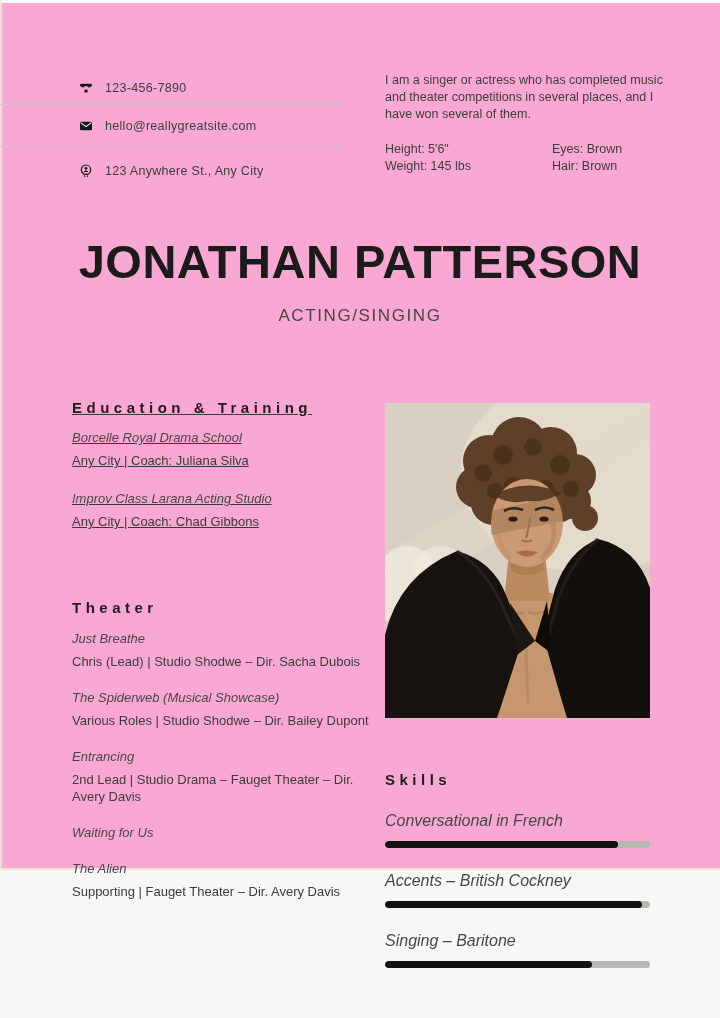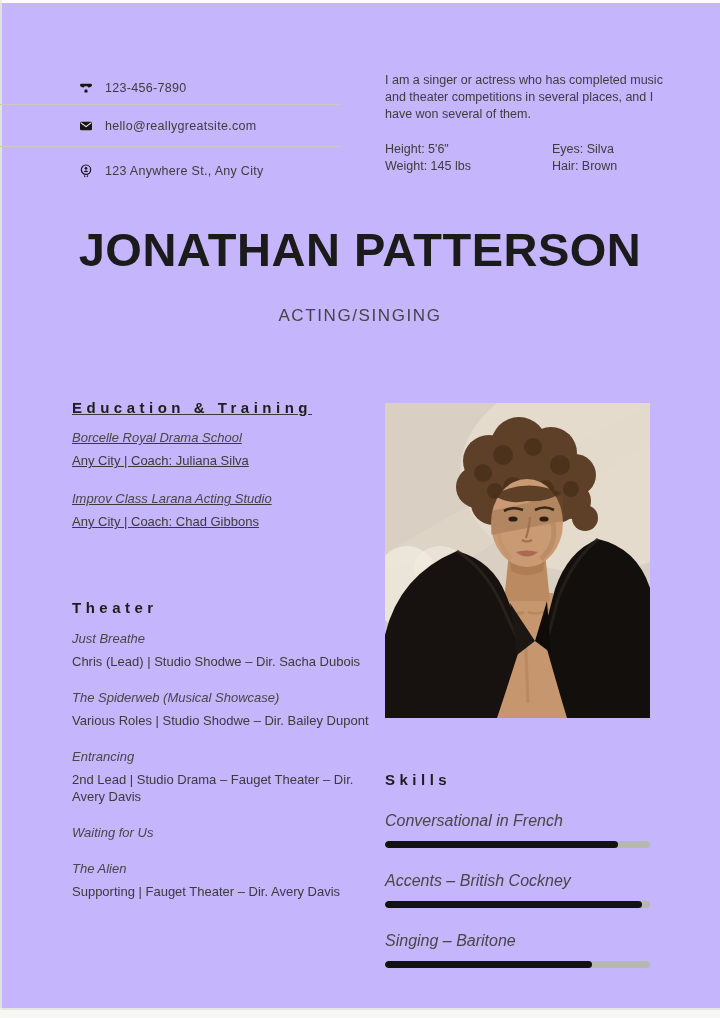--- a/index.html
+++ b/index.html
@@ -6,22 +6,22 @@
   html, body { width: 720px; height: 1018px; }
   body {
     font-family: "Liberation Sans", "DejaVu Sans", sans-serif;
     background: #f7f7f5;
     color: #3a3a3a;
     position: relative;
     overflow: hidden;
   }
   .page {
     position: relative;
-    width: 720px; height: 1010px;
-    background: #c4b5fd;
+    width: 720px; height: 870px;
+    background: #f9a8d4;
   }
   
   .edge-left   { position:absolute; left:0; top:0; bottom:0; width:2px; background:#e9efce; opacity:.8; }
   .edge-bottom { position:absolute; left:0; right:0; bottom:0; height:2px; background:#eef2d8; opacity:.8; }
   .edge-top    { position:absolute; left:0; right:0; top:0; height:3px; background:#fcfcfb; }
 
   
   .contact-row {
     position: absolute; left: 0; width: 345px; height: 20px;
     display: flex; align-items: center;
@@ -45,21 +45,21 @@
   }
   .bio { font-size: 12.5px; line-height: 17px; color: #3d3d3d; }
   .stats {
     margin-top: 18px; display: flex;
   }
   .stats-col { width: 167px; }
   .stats-col.right { width: 110px; }
   .stat-line { font-size: 12.5px; line-height: 17px; color: #3d3d3d; }
 
   
-  .name-wrap { position: absolute; left: 0; top: 226px; width: 720px; text-align: center; }
+  .name-wrap { position: absolute; left: 0; top: 238px; width: 720px; text-align: center; }
   .name {
     font-size: 47px; font-weight: 800; color: #1b1b1b;
     letter-spacing: .5px; line-height: 1;
   }
   .subtitle-wrap { position: absolute; left: 0; top: 306px; width: 720px; text-align: center; }
   .subtitle { font-size: 17px; color: #454545; letter-spacing: 1.6px; }
 
   
   .section-title {
     font-size: 15px; font-weight: 700; color: #1d1d1d;
@@ -140,21 +140,21 @@
   </div>
 
   <div class="about">
     <p class="bio">I am a singer or actress who has completed music and theater competitions in several places, and I have won several of them.</p>
     <div class="stats">
       <div class="stats-col">
         <div class="stat-line">Height: 5'6"</div>
         <div class="stat-line">Weight: 145 lbs</div>
       </div>
       <div class="stats-col right">
-        <div class="stat-line">Eyes: Silva</div>
+        <div class="stat-line">Eyes: Brown</div>
         <div class="stat-line">Hair: Brown</div>
       </div>
     </div>
   </div>
 
   <div class="name-wrap">
     <div class="name">JONATHAN PATTERSON</div>
   </div>
   <div class="subtitle-wrap">
     <div class="subtitle">ACTING/SINGING</div>

